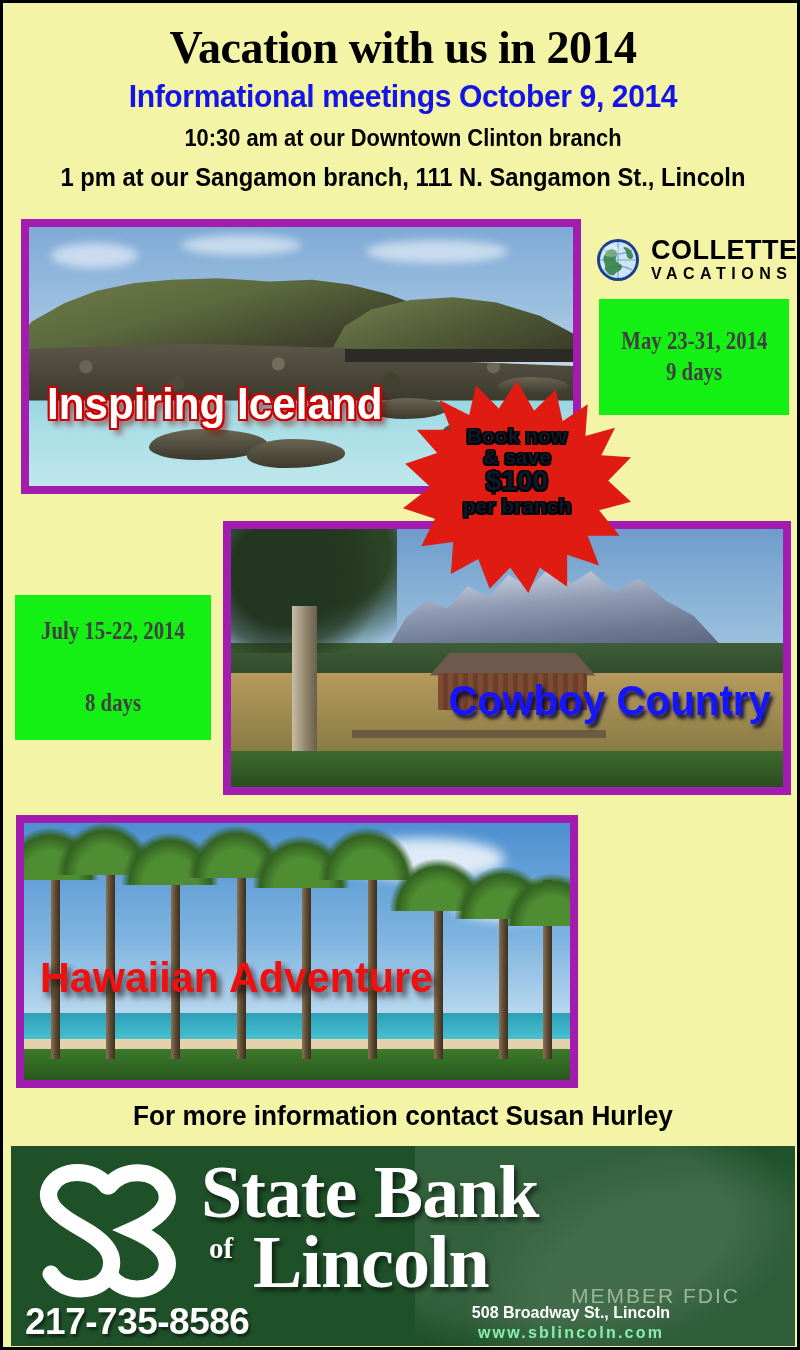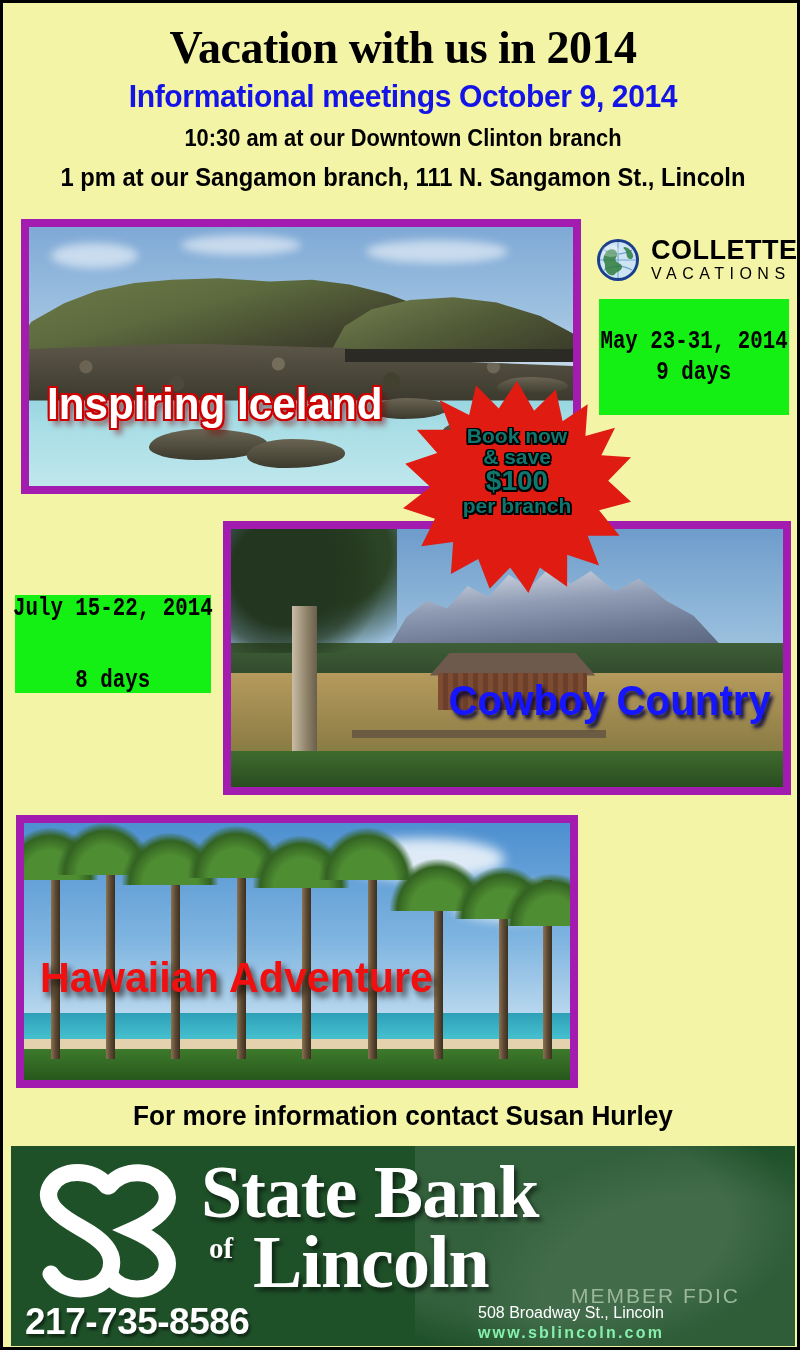--- a/index.html
+++ b/index.html
@@ -25,21 +25,21 @@
     letter-spacing:-0.4px; transform:scaleX(0.97); transform-origin:center;
   }
   #meet1{ top:122px; font-weight:bold; font-size:23px; color:#000; transform:scaleX(0.95);}
   #meet2{ top:160px; font-weight:bold; font-size:25px; color:#000; transform:scaleX(0.95);}
 
   
   #collette{ position:absolute; left:592px; top:230px; width:200px; height:56px; }
   #globe{ position:absolute; left:0; top:4px; width:46px; height:46px; }
   .coll-txt{ position:absolute; left:56px; font-family:"Liberation Sans", sans-serif; color:#000; }
   #coll-1{ top:2px; font-size:27px; font-weight:bold; letter-spacing:0.5px; }
-  #coll-2{ top:32px; font-size:16px; font-weight:normal; letter-spacing:5.5px; }
+  #coll-2{ top:32px; font-size:16px; font-weight:bold; letter-spacing:5.5px; }
 
   
   .photo{ position:absolute; border:8px solid #a21caf; overflow:hidden; }
 
   
   #pic-iceland{ left:18px; top:216px; width:560px; height:275px; }
   .ice-sky{ position:absolute; inset:0;
      background:linear-gradient(#7fa9d6 0%, #9fc2e0 35%, #cfe0ec 60%, #cfe0ec 100%); }
   .ice-cloud{ position:absolute; background:rgba(255,255,255,.55); border-radius:50%; filter:blur(4px); }
   .ice-mtn{ position:absolute; left:-3%; top:18%; width:86%; height:30%;
@@ -112,46 +112,46 @@
      transform:scaleX(0.96); transform-origin:left; }
   #lbl-cowboy{ right:12px; top:148px; font-size:42px; color:#1515ff;
      text-shadow: 3px 4px 4px rgba(0,0,60,.85);
      transform:scaleX(0.96); transform-origin:right; }
   #lbl-hawaii{ left:16px; top:130px; font-size:43px; color:#f01010;
      text-shadow: 4px 5px 6px rgba(20,10,0,.7);
      transform:scaleX(0.96); transform-origin:left; }
 
   
   .datebox{
-    position:absolute; background:#14f014; color:#000000;
+    position:absolute; background:#14f014; color:#404040;
     display:flex; flex-direction:column; align-items:center; justify-content:center;
-    font-family:Liberation Mono, monospace; font-weight:bold;
+    font-family:Liberation Serif, serif; font-weight:bold;
     line-height:1.18; text-align:center;
   }
   .datebox .d-range{ font-size:26px; transform:scaleX(0.80); transform-origin:center; white-space:nowrap; }
   .datebox .d-days { font-size:26px; transform:scaleX(0.80); transform-origin:center; white-space:nowrap; }
   #date-iceland{ left:596px; top:296px; width:190px; height:116px; }
-  #date-cowboy { left:12px;  top:592px; width:196px; height:98px;gap:41px; }
+  #date-cowboy { left:12px;  top:592px; width:196px; height:145px;gap:41px; }
   #date-hawaii { left:598px; top:884px; width:190px; height:128px; }
 
   
   #starburst{
     position:absolute; left:400px; top:378px; width:228px; height:212px;
     background:#e01b12;
     clip-path:polygon(
       50% 0%, 57.5% 14%, 67% 4%, 70% 19%, 81% 11%, 80% 26%, 93% 22%, 87% 35%,
       100% 36%, 90% 47%, 100% 57%, 86% 61%, 95% 73%, 81% 73%, 86% 87%, 72% 82%,
       72% 97%, 60% 88%, 55% 100%, 47% 88%, 38% 98%, 33% 84%, 21% 91%, 22% 76%,
       8% 78%, 14% 65%, 0% 60%, 12% 50%, 1% 39%, 15% 34%, 6% 23%, 21% 23%,
       16% 9%, 29% 16%, 32% 2%, 42% 13%
     );
   }
   #star-text{
     position:absolute; left:408px; top:422px; width:212px;
-    text-align:center; color:#0f766e; font-weight:bold; line-height:1.0;
+    text-align:center; color:#0f172a; font-weight:bold; line-height:1.0;
     text-shadow: 1.5px 0 0 #000, -1.5px 0 0 #000, 0 1.5px 0 #000, 0 -1.5px 0 #000,
                  1.5px 1.5px 0 #000, -1.5px 1.5px 0 #000, 1.5px -1.5px 0 #000, -1.5px -1.5px 0 #000;
   }
   #star-text div{ white-space:nowrap; }
   .st-1{ font-size:21px; }
   .st-2{ font-size:21px; }
   .st-3{ font-size:28px; }
   .st-4{ font-size:21px; }
 
   
@@ -177,21 +177,21 @@
   #bn-of{ position:absolute; left:8px; top:82px; font-size:29px;
      text-shadow:2px 3px 3px rgba(0,0,0,.55); }
   #bn-2{ position:absolute; left:52px; top:70px; font-size:74px; letter-spacing:-1px;
      text-shadow:3px 4px 4px rgba(0,0,0,.55); white-space:nowrap; }
   #fdic{ position:absolute; left:560px; top:138px; color:#9bb79d;
      font-size:21px; letter-spacing:2px; font-weight:normal; white-space:nowrap; }
   #bank-phone{ position:absolute; left:14px; top:155px; color:#fff;
      font-size:37px; font-weight:bold; letter-spacing:-0.5px; white-space:nowrap;
      text-shadow:2px 3px 3px rgba(0,0,0,.5); }
   #bank-addr{ position:absolute; left:400px; top:158px; width:320px; text-align:center;
-     color:#fff; font-size:16px; font-weight:normal; white-space:nowrap; }
+     color:#fff; font-size:16px; font-weight:bold; white-space:nowrap; }
   #bank-web{ position:absolute; left:400px; top:178px; width:320px; text-align:center;
      color:#86efac; font-size:16px; font-weight:bold; letter-spacing:2.2px; white-space:nowrap; }
 </style>
 </head>
 <body>
 
 <div id="poster">
 
   <div class="hdr" id="title">Vacation with us in 2014</div>
   <div class="hdr" id="subtitle">Informational meetings October 9, 2014</div>

